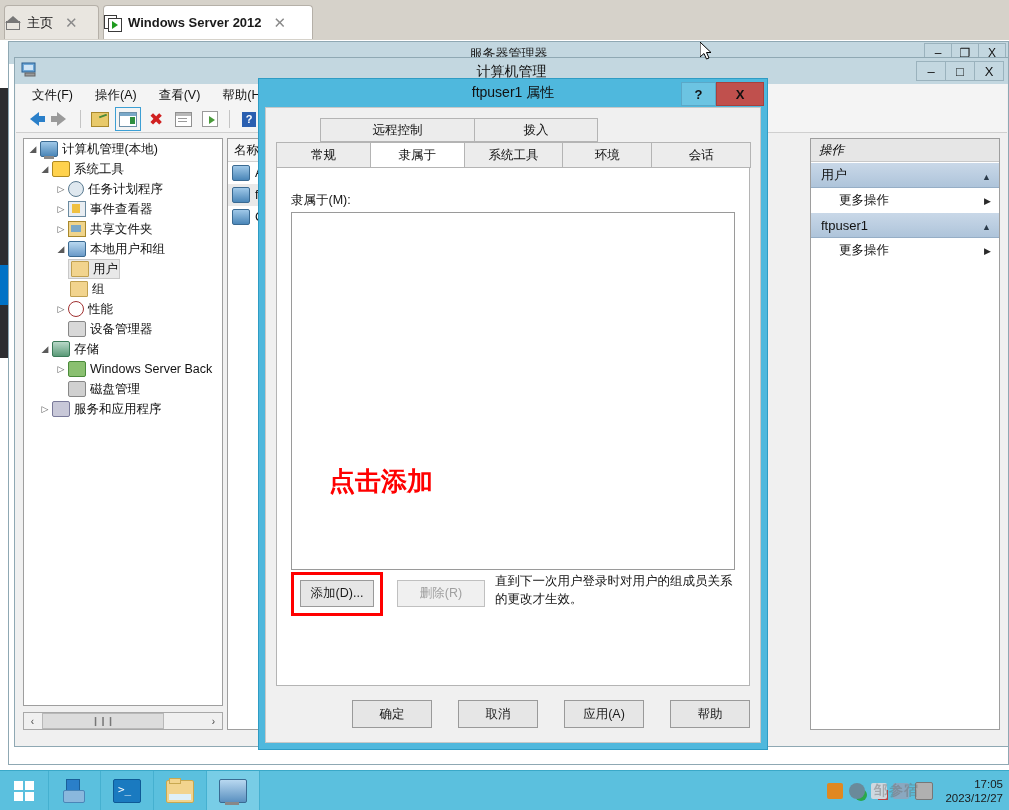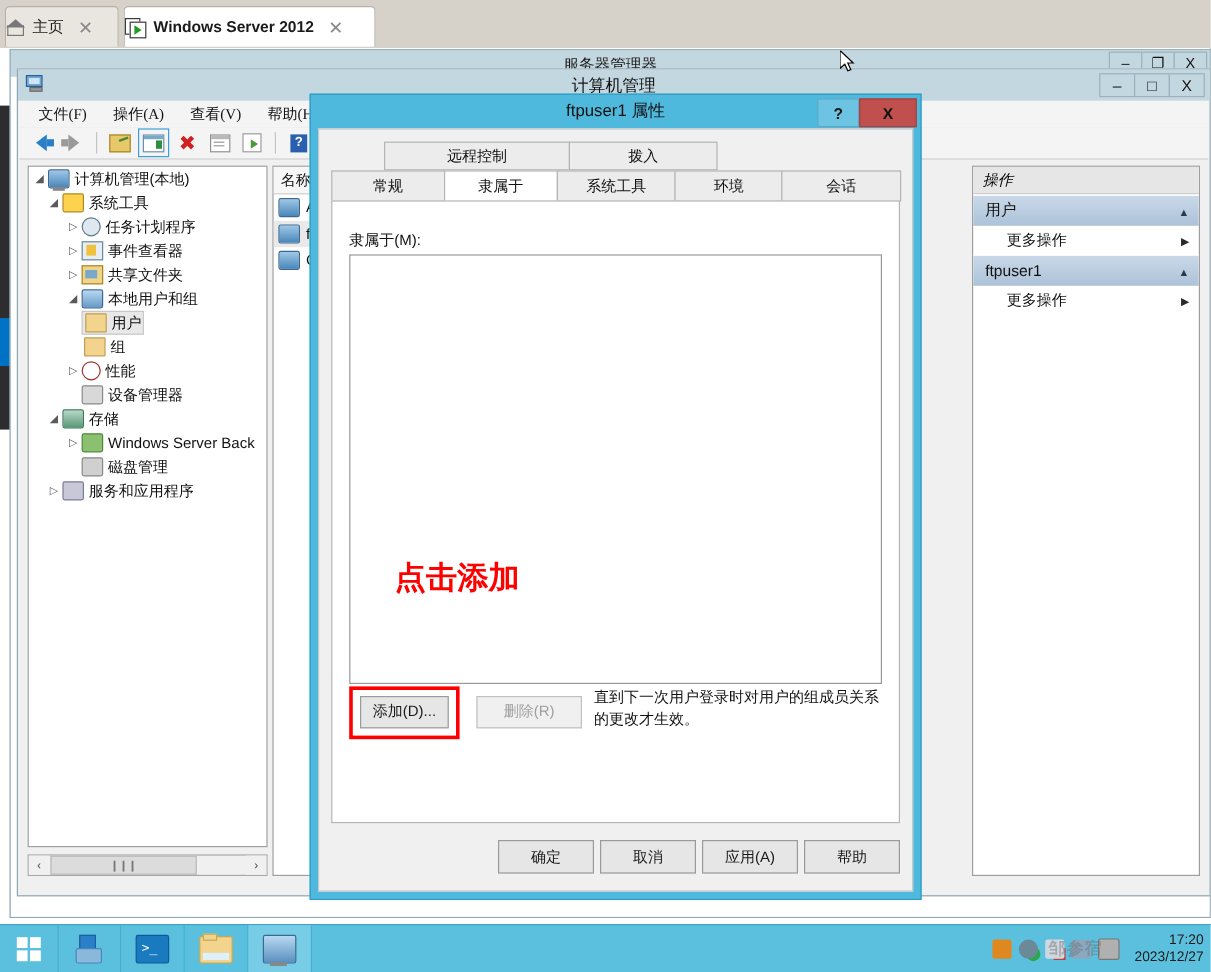--- a/index.html
+++ b/index.html
@@ -107,21 +107,21 @@
     width: 30px; height: 20px; display:flex; align-items:center; justify-content:center;
     font-size: 13px; color:#111; border:1px solid #9ab2bd; margin-left:-1px; background:#c3d7e0;
     box-sizing:border-box;
   }
 
   .menubar {
     position: absolute; left: 1px; top: 26px; right: 1px; height: 22px;
     background: #f4f4f4; border-bottom: 1px solid #dcdcdc;
     display: flex; align-items: center; padding-left: 6px; gap: 2px;
   }
-  .menuitem { padding: 2px 10px; font-size: 12.5px; color: #111; font-family: Liberation Serif, serif; }
+  .menuitem { padding: 2px 10px; font-size: 12.5px; color: #111; }
 
   .toolbar {
     position: absolute; left: 1px; top: 48px; right: 1px; height: 26px;
     background: #f4f4f4; border-bottom: 1px solid #cfcfcf;
     display: flex; align-items: center; padding-left: 6px; gap: 3px;
   }
   .tbtn { width: 24px; height: 22px; display:flex; align-items:center; justify-content:center; position: relative;}
   .tbtn.framed { border: 1px solid #3c9fd4; }
   .tbsep { width: 1px; height: 18px; background: #c4c4c4; margin: 0 4px; }
 
@@ -270,21 +270,21 @@
   .btn-add { position:absolute; left: 23px; top: 412px; width: 74px; height: 27px; }
   .redbox {
     position:absolute; left: 14px; top: 404px; width: 92px; height: 44px;
     border: 3px solid #ff0000; box-sizing: border-box;
   }
   .btn-del { position:absolute; left: 120px; top: 412px; width: 88px; height: 27px; }
   .hint {
     position:absolute; left: 218px; top: 404px; right: 12px;
     font-size: 12.5px; color: #111; line-height: 1.45;
   }
-  .dlg-footer { position:absolute; left: 10px; right: 10px; bottom: 12px; height: 30px; display:flex; justify-content:flex-end; gap: 5px;}
+  .dlg-footer { position:absolute; left: 10px; right: 10px; bottom: 12px; height: 30px; display:flex; justify-content:flex-end; gap: 26px;}
   .dlg-footer .btn { width: 80px; height: 28px; }
 
   
   .taskbar {
     position: absolute; left: 0; top: 770px; width: 1009px; height: 40px;
     background: #5bc0de;
     border-top: 1px solid #3aa8c8;
   }
   .tb-start {
     position:absolute; left:0; top:0; width: 48px; height: 40px;
@@ -599,21 +599,21 @@
       <span class="ti-cm"></span>
     </div>
 
     <div class="tray">
       <span class="tray-ic" style="background:#e08820"></span>
       <span class="tray-ic" style="background:#6a8a9a;border-radius:50%;box-shadow:4px 4px 0 -2px #2aa84a"></span>
       <span class="tray-ic" style="background:#cfd8e0;box-shadow:4px 4px 0 -3px #c04040"></span>
       <span class="tray-ic" style="background:#8aa8c0"></span>
       <span class="tray-ic" style="background:#b0b0b0;border:1px solid #777"></span>
       <div class="clock">
-        <div>17:20</div>
+        <div>17:05</div>
         <div>2023/12/27</div>
       </div>
     </div>
   </div>
 
   <div class="csdn-wm">邹参宿</div>
 
 </div>
 
 </body></html>

